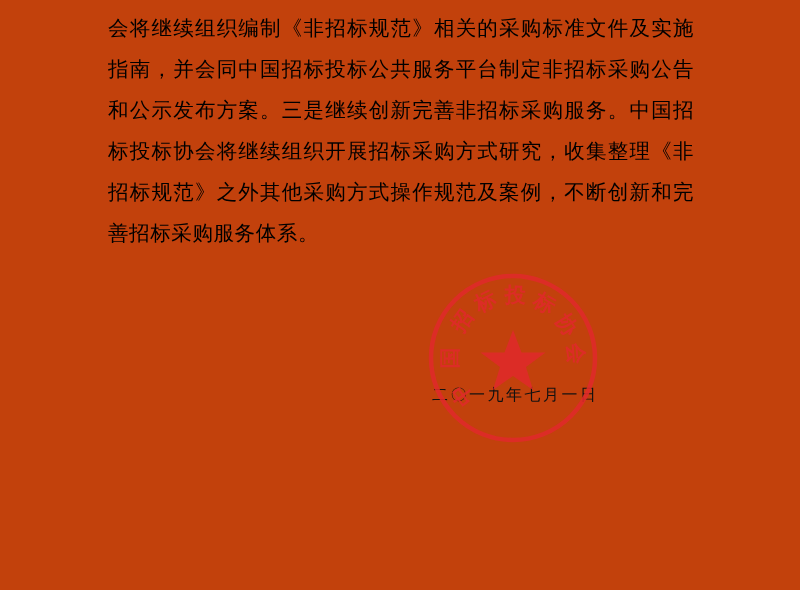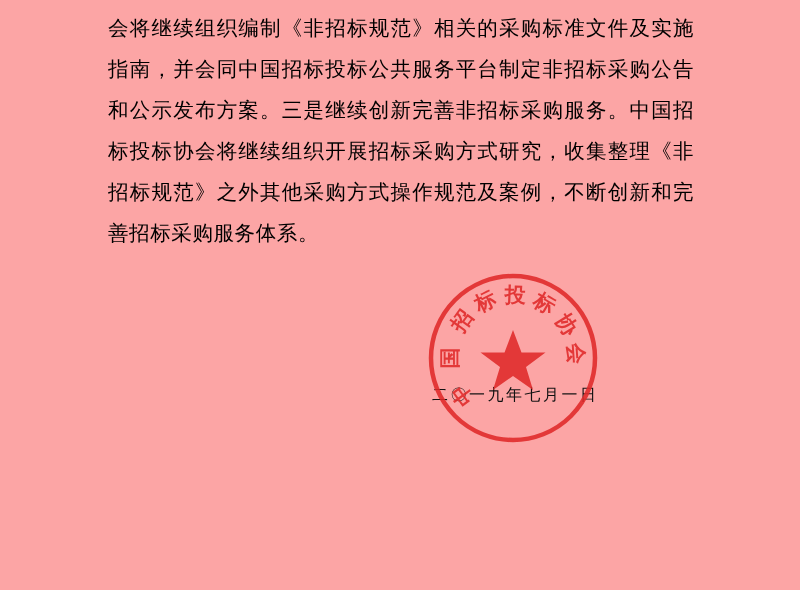--- a/index.html
+++ b/index.html
@@ -11,21 +11,21 @@
     height: 590px;
     background: #ffffff;
     font-family: "DejaVu Sans", sans-serif;
     overflow: hidden;
     position: relative;
   }
   .page {
     position: relative;
     width: 800px;
     height: 590px;
-    background: #fca5a5;
+    background: #c2410c;
   }
   .body-text {
     position: absolute;
     left: 108px;
     top: 8px;
     width: 586px;
     font-family: "DejaVu Sans", sans-serif;
     font-size: 20.5px;
     line-height: 41px;
     color: #000000;

